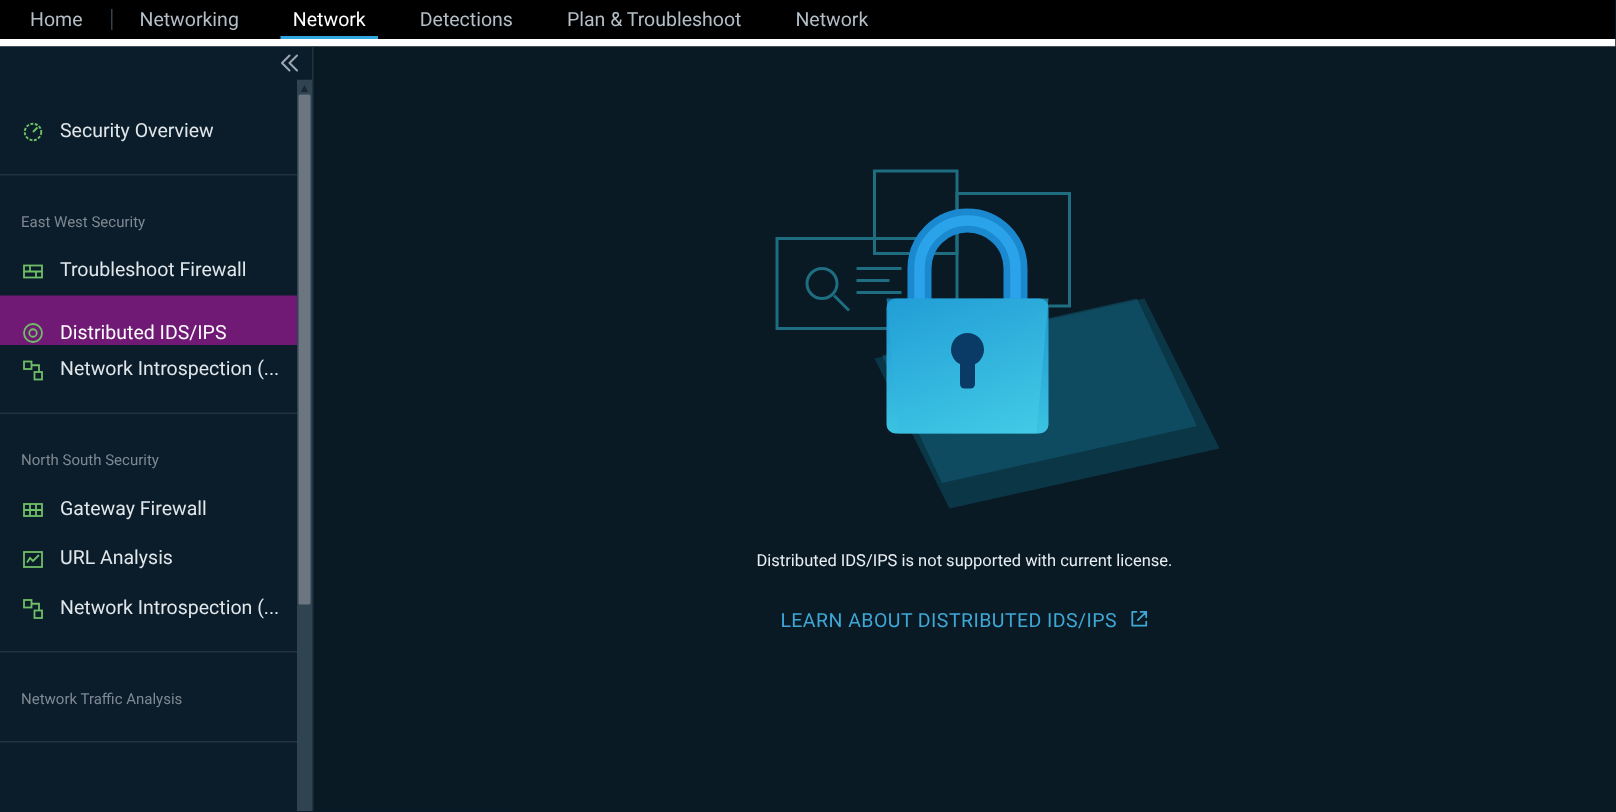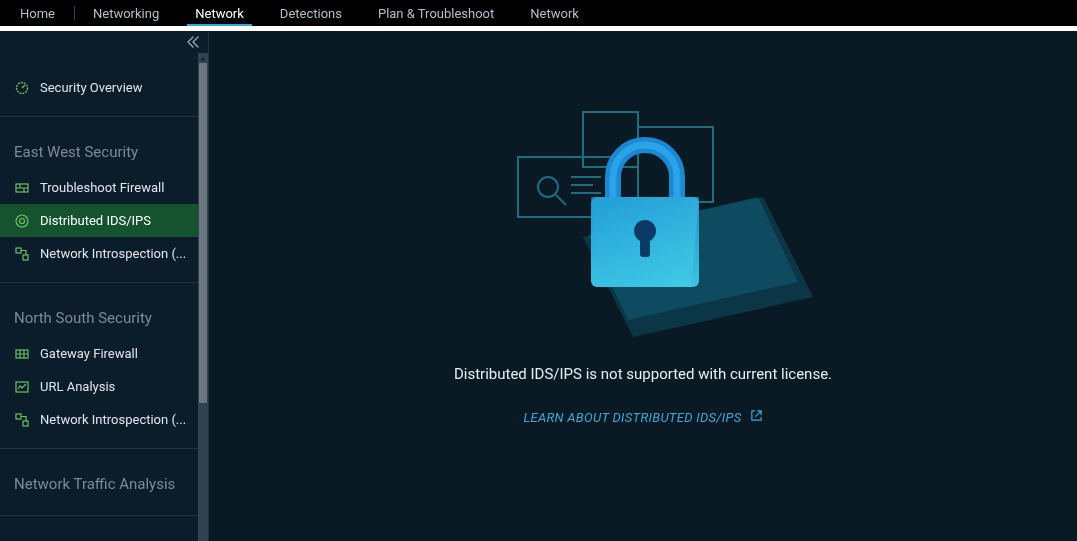--- a/index.html
+++ b/index.html
@@ -102,21 +102,21 @@
       color:#1a2730;
       font-size:8px;
     }
     .sidebar {
       padding-top: 18px;
       padding-bottom: 12px;
       margin-right: 10px;
     }
     .section-head {
       padding: 8px 14px 10px 14px;
-      font-size: 15px;
+      font-size: 10px;
       color: #7f8993;
       margin-top: 18px;
     }
     .section-divider {
       height: 1px;
       background: #22333f;
       margin-top: 12px;
     }
     .side-item {
       height: 33px;
@@ -124,22 +124,23 @@
       align-items: center;
       padding-left: 14px;
       font-size: 13px;
       color: #e0e6ea;
       cursor: pointer;
       gap: 10px;
       white-space: nowrap;
       overflow: hidden;
     }
     .side-item.active {
-      background: #14532d;
+      background: #701a75;
       color: #ffffff;
+      align-items: flex-end;
     }
     .side-item .label {
       overflow: hidden;
       text-overflow: ellipsis;
     }
     .ic { width: 16px; height: 16px; flex: none; display:flex; align-items:center; justify-content:center; }
     
     .main {
       flex: 1;
       background: #091a25;
@@ -150,33 +151,32 @@
       padding-bottom: 20px;
     }
     .illus {
       width: 280px;
       height: 220px;
       position: relative;
       margin-top: -30px;
     }
     .msg {
       margin-top: 48px;
-      font-size: 15px;
+      font-size: 11px;
       color: #e8eef2;
     }
     .link {
       margin-top: 26px;
       font-size: 13px;
       color: #3fa7d6;
       display: flex;
       align-items: center;
       gap: 8px;
       cursor: pointer;
       letter-spacing: 0.3px;
-      font-style: italic;
     }
   </style>
 </head>
 <body>
 
 <div class="topnav">
   <div class="tab home">
       <span>Home</span>
     </div>
   <div class="tab">

